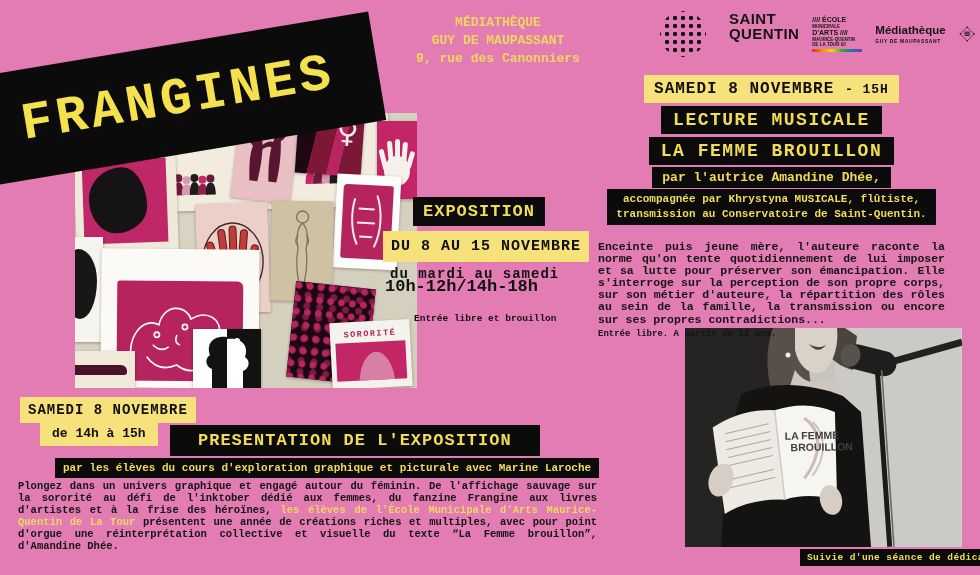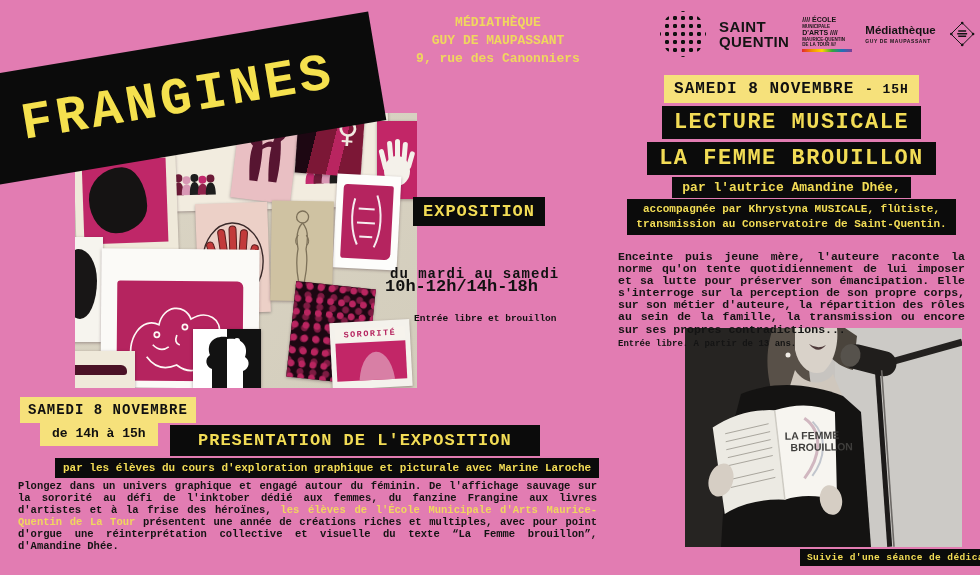--- a/index.html
+++ b/index.html
@@ -46,27 +46,27 @@
   
   .collage { position:absolute; left:75px; top:113px; width:342px; height:275px;
     background:linear-gradient(135deg,#dcd6c6,#d3cdbc); overflow:hidden; z-index:2; }
   .paper { position:absolute; box-shadow:0 1px 3px rgba(40,15,30,0.35); }
   .venus-glyph { position:absolute; right:5px; top:6px; font-family:"DejaVu Sans",sans-serif;
     font-size:30px; color:#f1ebe1; font-weight:normal; }
   .stencil { text-align:center; font-size:8.5px; letter-spacing:1.5px; color:#b5245f;
     background:#f6f3ec; margin:7px 5px 0 5px; padding:1px 0; }
 
   
-  .right-col { position:absolute; left:618px; top:75px; width:347px;
+  .right-col { position:absolute; left:598px; top:75px; width:347px;
     display:flex; flex-direction:column; align-items:center; z-index:4; }
   .rc-date { background:#f6e17b; color:#101010; font-size:16px; padding:5px 10px;
     letter-spacing:1px; white-space:nowrap; }
   .rc-date .t { font-size:13px; }
   .rc-box { background:#0b0b0b; color:#f2dc55; white-space:nowrap; text-align:center; }
-  .rc-h { font-size:22px; letter-spacing:1.5px; padding:4px 12px; margin-top:3px; }
+  .rc-h { font-size:18px; letter-spacing:1.5px; padding:4px 12px; margin-top:3px; }
   .rc-author { font-size:13px; padding:3px 10px; margin-top:2px; }
   .rc-mus { font-size:11px; line-height:15px; padding:3px 9px; margin-top:1px; }
   .rc-body { color:#141414; font-size:11.5px; line-height:12.1px; text-align:justify;
     margin-top:16px; width:100%; }
   .rc-adm { align-self:flex-start; font-size:9px; margin-top:3px; color:#141414; }
 
   .photo { position:absolute; left:685px; top:328px; width:277px; height:160px; z-index:3; }
   .caption { position:absolute; left:800px; top:549px; background:#0b0b0b; color:#f2dc55;
     font-size:9.5px; padding:3px 7px; letter-spacing:0.4px; white-space:nowrap; z-index:5; }
 
@@ -241,21 +241,21 @@
     <span>FRANGINES</span>
   </div>
 
   <div class="venue">
     <div>MÉDIATHÈQUE</div>
     <div>GUY DE MAUPASSANT</div>
     <div>9, rue des Canonniers</div>
   </div>
 
   <div class="logos">
-    <div style="display:flex; align-items:center; gap:13px;">
+    <div style="display:flex; align-items:flex-start; gap:23px;">
       <div class="sq-dots"></div>
       <div class="sans sq-name">
         <div>SAINT</div>
         <div>QUENTIN</div>
       </div>
     </div>
     <div class="sans ecole">
       <div>//// ÉCOLE</div>
       <div class="tiny">MUNICIPALE</div>
       <div>D'ARTS ////</div>
@@ -271,20 +271,21 @@
       <rect x="8" y="8" width="24" height="24" transform="rotate(45 20 20)" fill="none" stroke="#141414" stroke-width="1.4"></rect>
       <circle cx="20" cy="3.5" r="2" fill="#141414"></circle>
         <circle cx="20" cy="36.5" r="2" fill="#141414"></circle>
       <circle cx="3.5" cy="20" r="2" fill="#141414"></circle>
         <circle cx="36.5" cy="20" r="2" fill="#141414"></circle>
       <path d="M14,15.5 h12 M12.5,19.5 h15 M14,23.5 h12" stroke="#141414" stroke-width="2.4"></path>
     </svg>
   </div>
 
   <div class="box-black" id="expo-heading" style="left:413px; top:197px; font-size:17px; padding:5px 10px; letter-spacing:1px;">EXPOSITION</div>
+  <div class="box-yellow" style="left:383px; top:231px; font-size:15px; padding:7px 8px; letter-spacing:1px;">DU 8 AU 15 NOVEMBRE</div>
   <div class="txt-black" style="left:390px; top:266px; font-size:14px; letter-spacing:1px;">du mardi au samedi</div>
   <div class="txt-black" style="left:385px; top:277px; font-size:17px;">10h-12h/14h-18h</div>
   <div class="txt-black" style="left:414px; top:313px; font-size:9.5px;">Entrée libre et brouillon</div>
 
   <div class="box-yellow" style="left:20px; top:397px; font-size:14px; padding:5px 8px; letter-spacing:1px;">SAMEDI 8 NOVEMBRE</div>
   <div class="box-yellow" style="left:40px; top:421px; font-size:13px; padding:5px 12px;">de 14h à 15h</div>
   <div class="box-black" style="left:170px; top:425px; font-size:17px; padding:6px 28px; letter-spacing:1px;">PRESENTATION DE L'EXPOSITION</div>
   <div class="box-black" style="left:55px; top:458px; font-size:11px; padding:4px 8px;">par les élèves du cours d'exploration graphique et picturale avec Marine Laroche</div>
 
   <div class="body-left">

